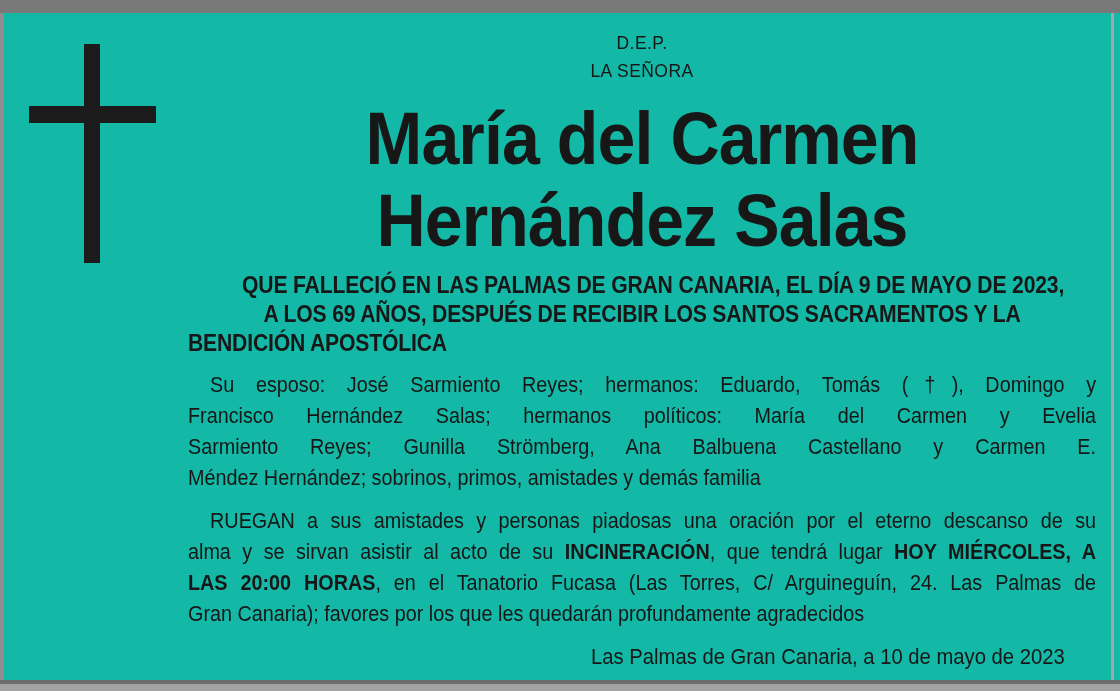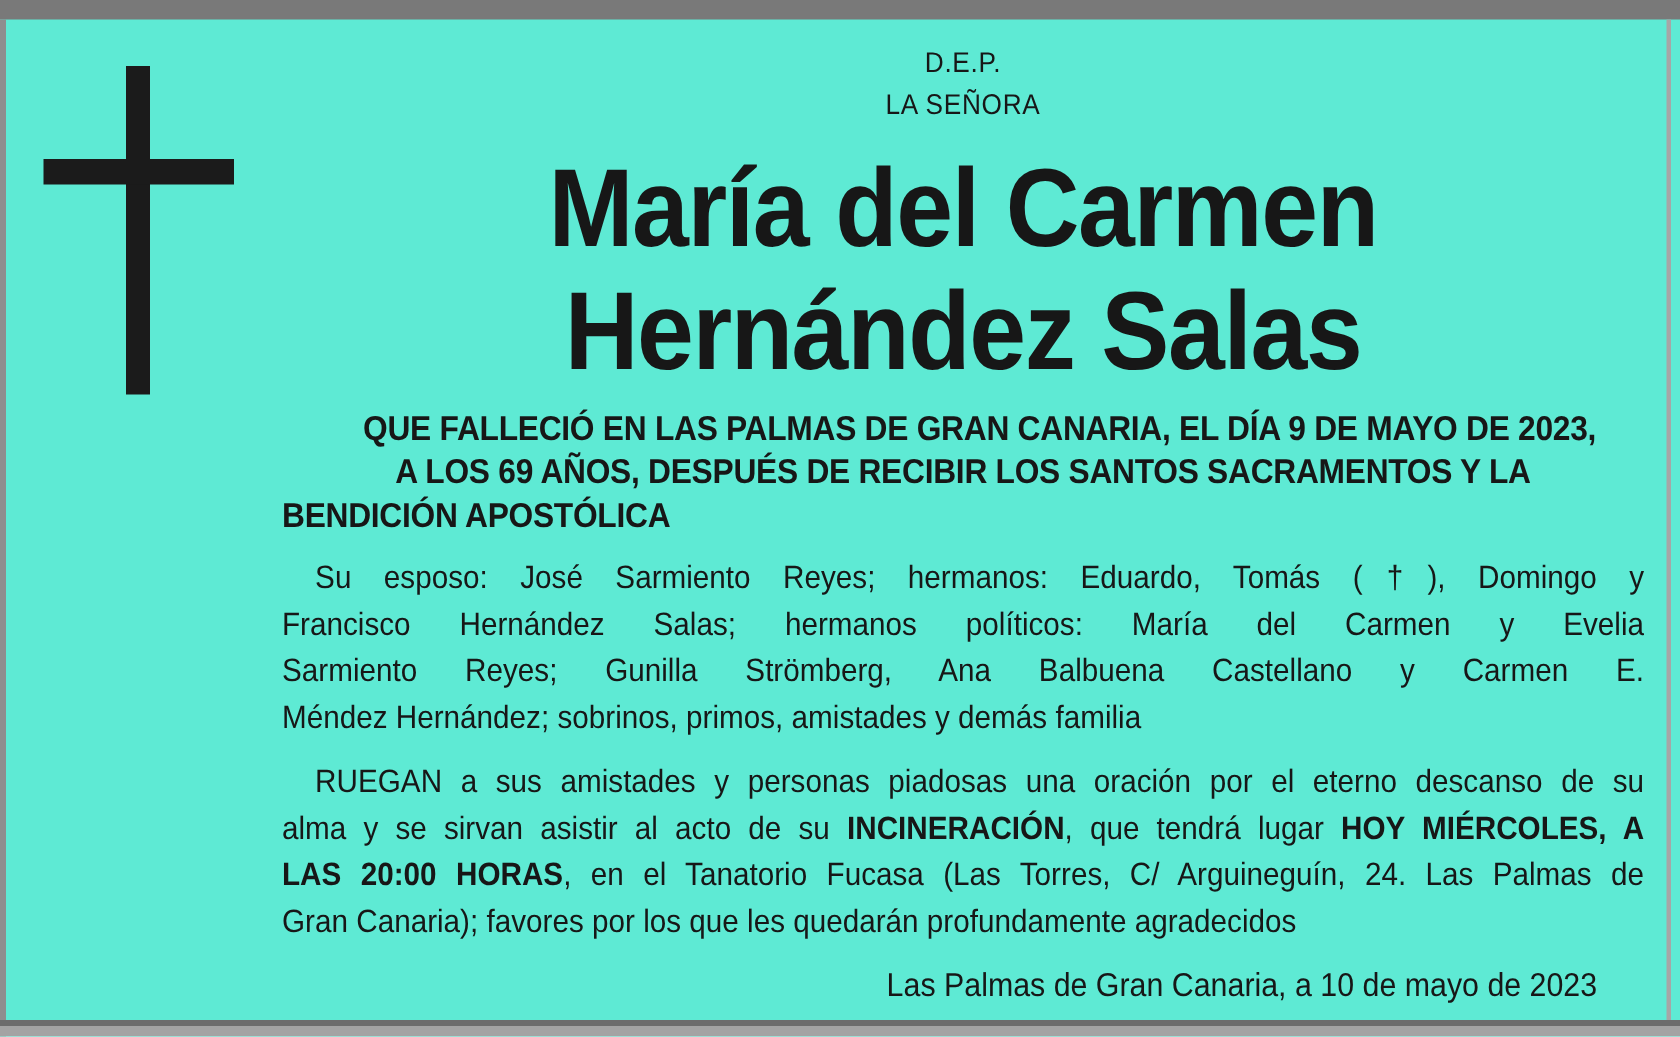--- a/index.html
+++ b/index.html
@@ -4,21 +4,21 @@
 <style>
   html,body { margin:0; padding:0; }
   body {
     width:1120px; height:691px;
     background:#ffffff;
     font-family:"Liberation Sans", sans-serif;
     color:#171717;
     overflow:hidden;
     position:relative;
   }
-  .sheet { position:absolute; inset:0; background:#5eead4; }
+  .sheet { position:absolute; inset:0; background:#14b8a6; }
 
   
   .frame-top    { position:absolute; top:0; left:0; width:100%; height:13px; background:#797979; }
   .frame-left   { position:absolute; top:13px; left:0; width:4px; height:678px; background:#8e8e8e; }
   .frame-bottom { position:absolute; left:0; bottom:0; width:100%; height:7px; background:#a3a3a3; border-top:4px solid #6c6c6c; }
   .frame-right  { position:absolute; top:13px; right:6px; width:3px; height:667px; background:#a6a6a6; }
 
   
   .cross-v { position:absolute; left:84px; top:44px;  width:16px;  height:219px; background:#1b1b1b; }
   .cross-h { position:absolute; left:29px; top:106px; width:127px; height:17px;  background:#1b1b1b; }

